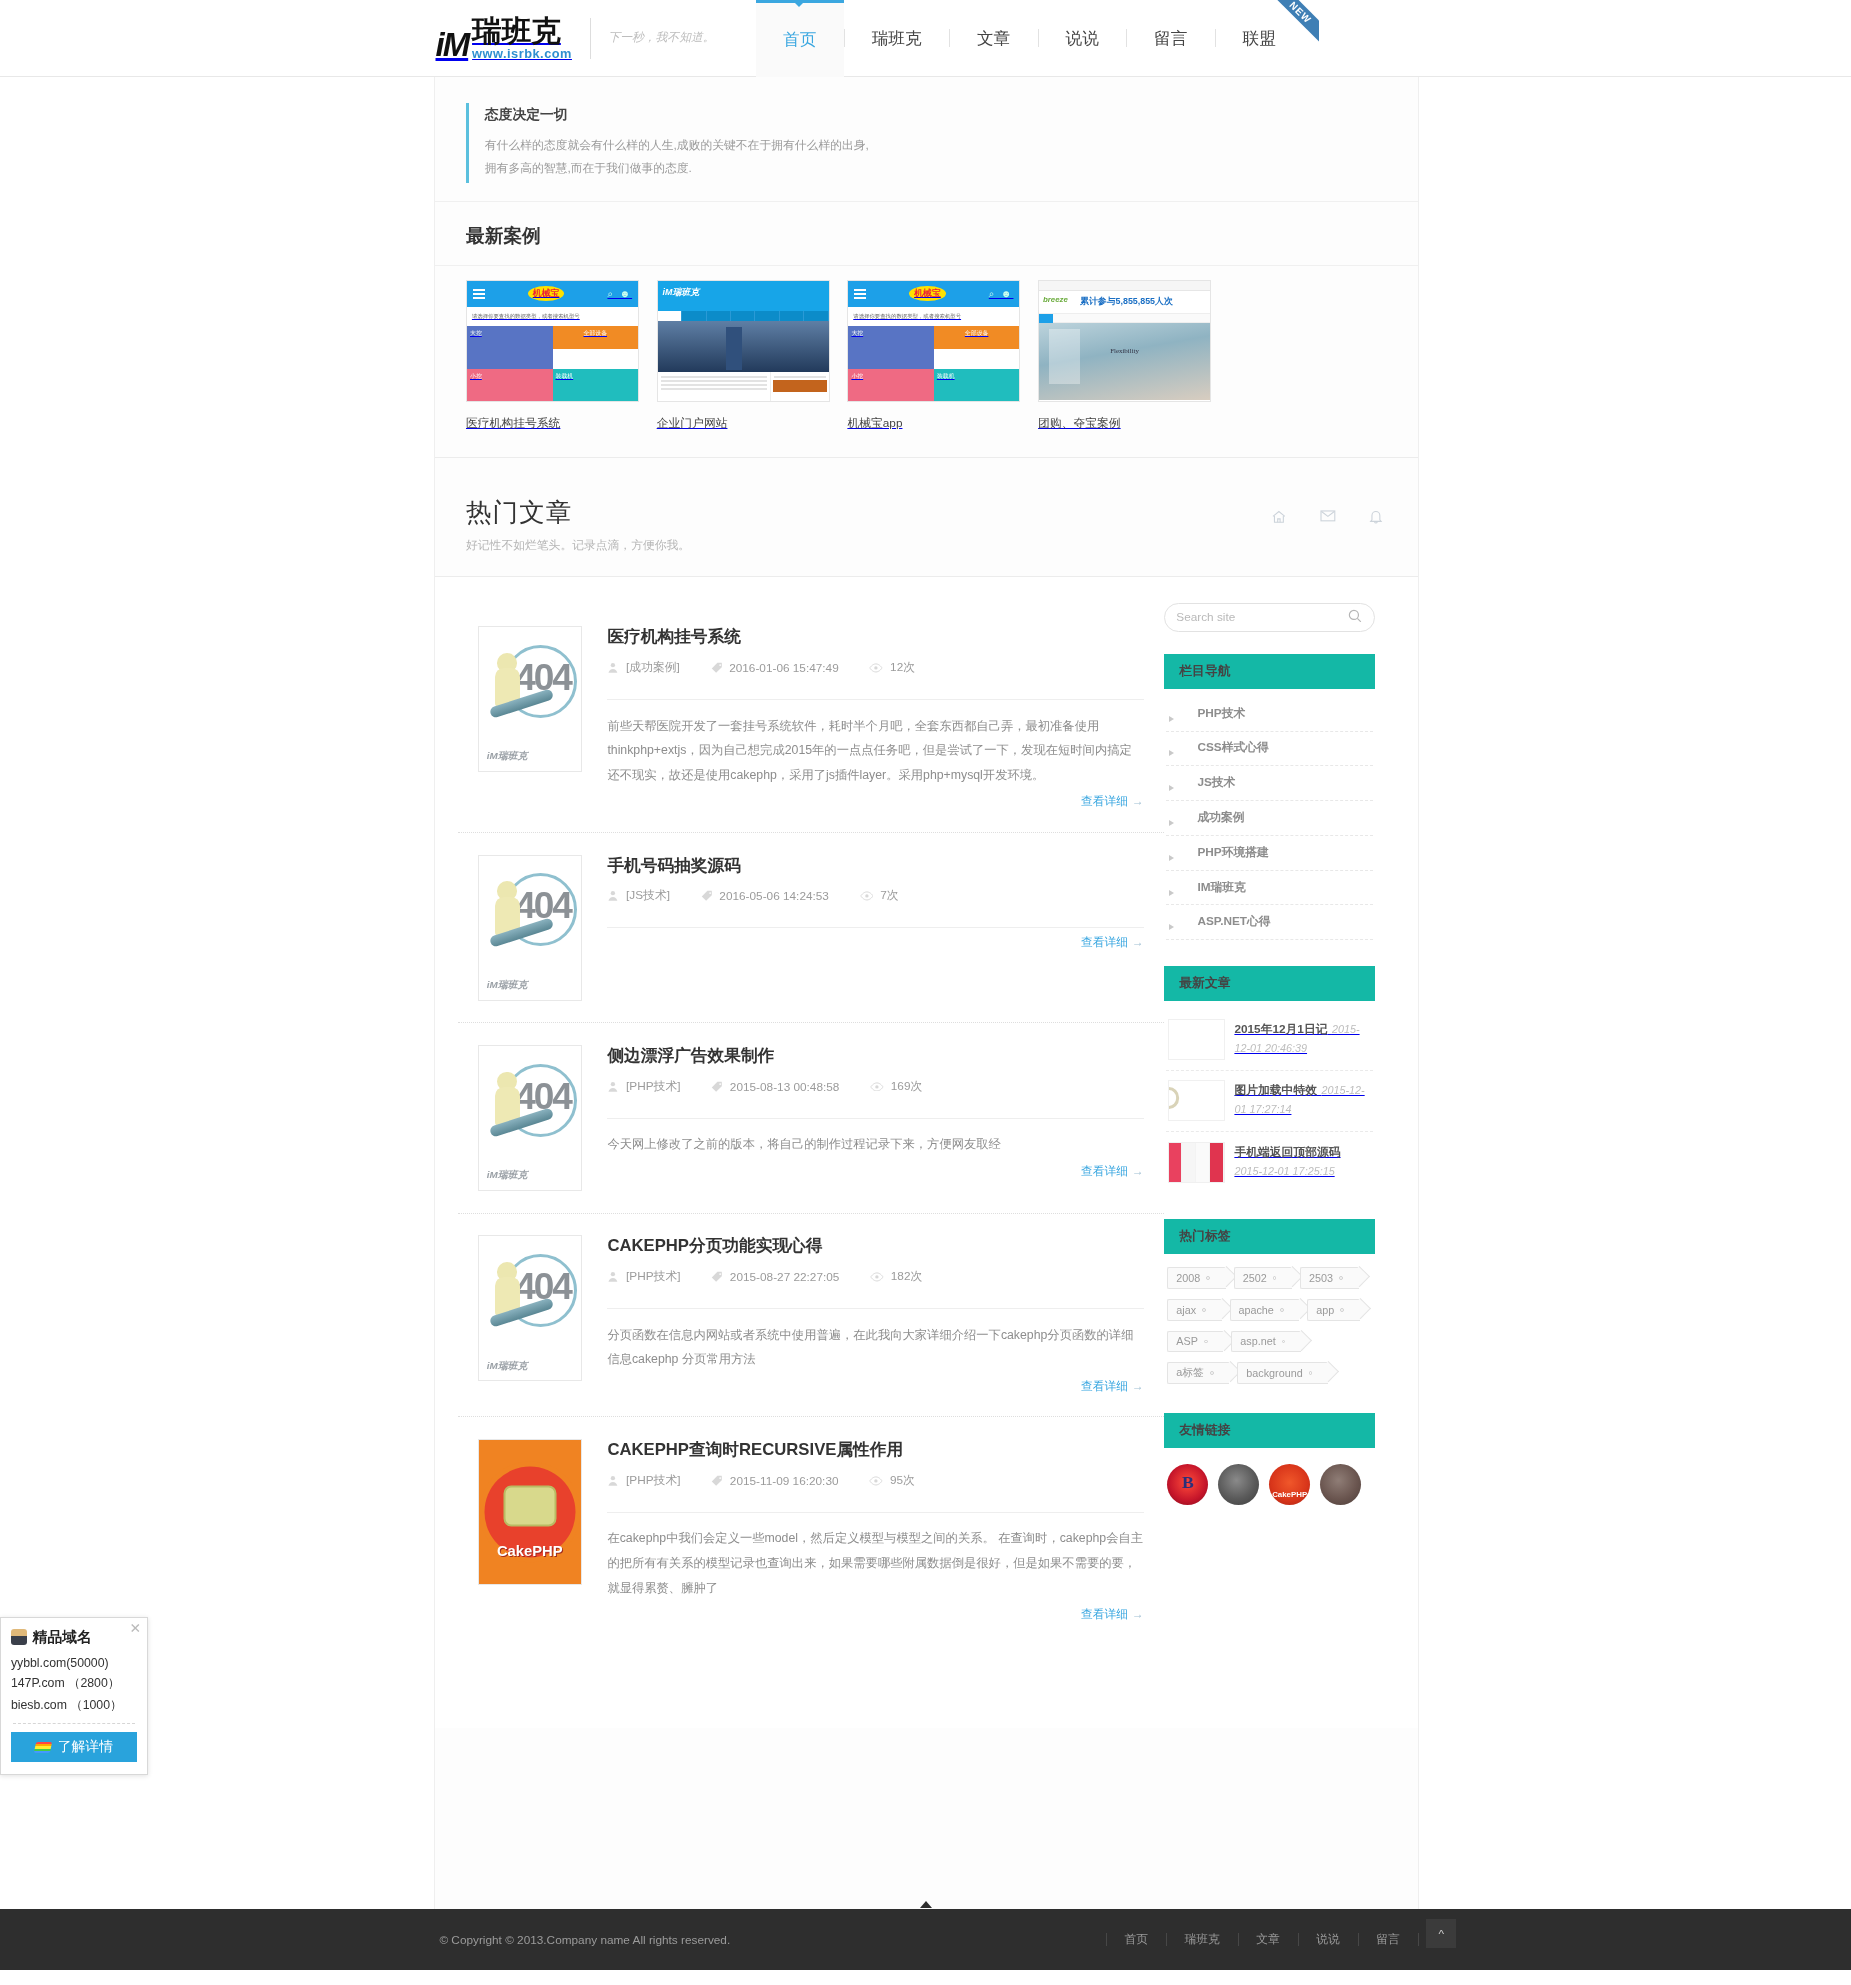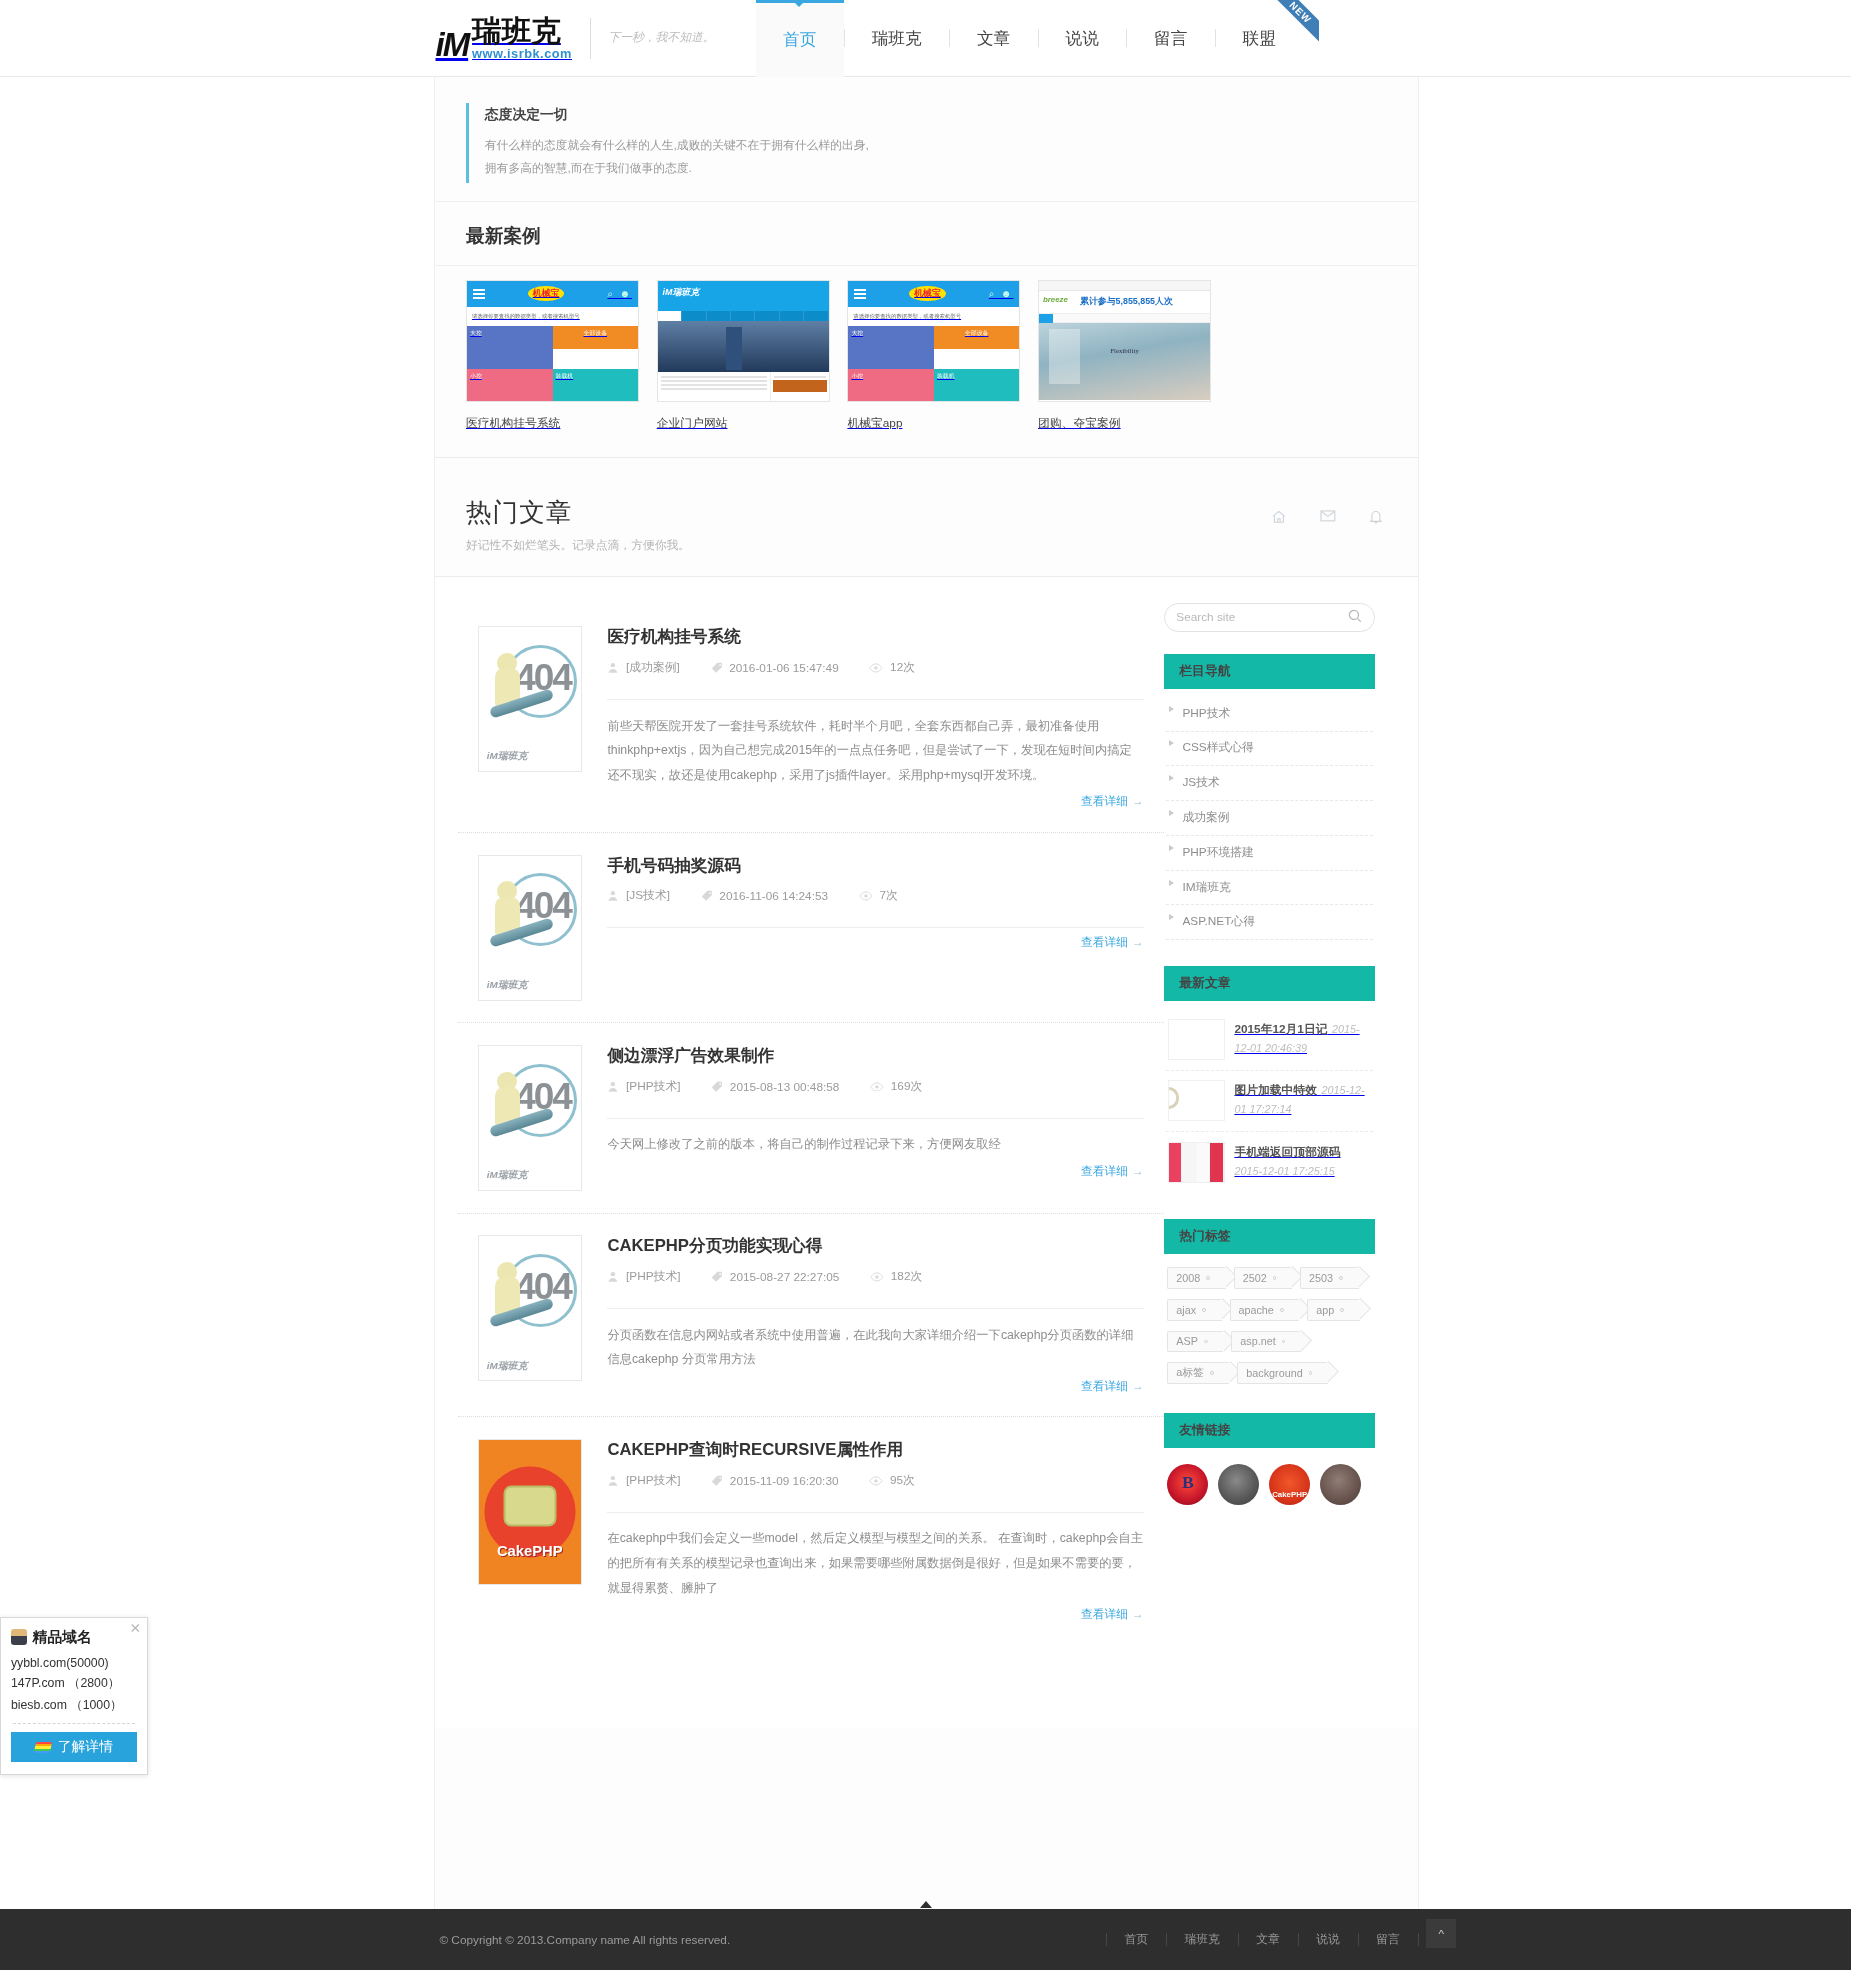--- a/index.html
+++ b/index.html
@@ -301,25 +301,26 @@
   .search-box input::placeholder { color: #b9b9b9; }
   .widget { width: 211px; margin-bottom: 25.6px; }
   .widget-head {
     background: #14b8a6;
     height: 35px; display: flex; align-items: center;
     padding-left: 15.8px;
     font-size: 12.8px; font-weight: bold; color: #444;
   }
   .widget-body { padding: 7.9px 2px 0 2px; }
   .cat-item {
-    display: flex; align-items: flex-start; gap: 8px;
+    display: flex; align-items: flex-end; gap: 23px;
     font-size: 11.8px; color: #8d8d8d;
     padding: 8.9px 3.9px;
     border-bottom: 1px dashed #e8e8e8;
     text-decoration: none;
+    font-weight: bold;
   }
   .cat-item:last-child { border-bottom: 1px dashed #e8e8e8; }
   .cat-item .tri {
     width: 0; height: 0;
     border-top: 3.9px solid transparent;
     border-bottom: 3.9px solid transparent;
     border-left: 5.9px solid #c9c9c9;
   }
   .np-item {
     display: flex; gap: 9.9px; padding: 9.9px 2px;
@@ -691,21 +692,21 @@
                 <svg width="11.8" height="11.8" viewBox="0 0 12 12" fill="#b9b9b9">
                   <circle cx="6" cy="3.2" r="2.2"></circle>
                   <path d="M1.5 11c.6-2.6 2.3-4 4.5-4s3.9 1.4 4.5 4z"></path>
                 </svg>
                 <span>[JS技术]</span>
               </span>
             <span class="mi">
                 <svg width="11.8" height="11.8" viewBox="0 0 12 12" fill="#b9b9b9">
                   <path d="M6.5.8H11v4.5L5.2 11 .8 6.6zM9.3 2.2a.9.9 0 100 1.8.9.9 0 000-1.8z"></path>
                 </svg>
-                <span>2016-11-06 14:24:53</span>
+                <span>2016-05-06 14:24:53</span>
               </span>
             <span class="mi">
                 <svg width="13.8" height="9.9" viewBox="0 0 14 10" fill="none" stroke="#b9b9b9" stroke-width="1">
                   <path d="M.8 5S3.3.9 7 .9 13.2 5 13.2 5 10.7 9.1 7 9.1.8 5 .8 5z"></path>
                   <circle cx="7" cy="5" r="1.7" fill="#b9b9b9" stroke="none"></circle>
                 </svg>
                 <span>7次</span>
               </span>
           </div>
           <div class="post-more"><a href="#"><span>查看详细</span><span class="arrow">→</span></a></div>

